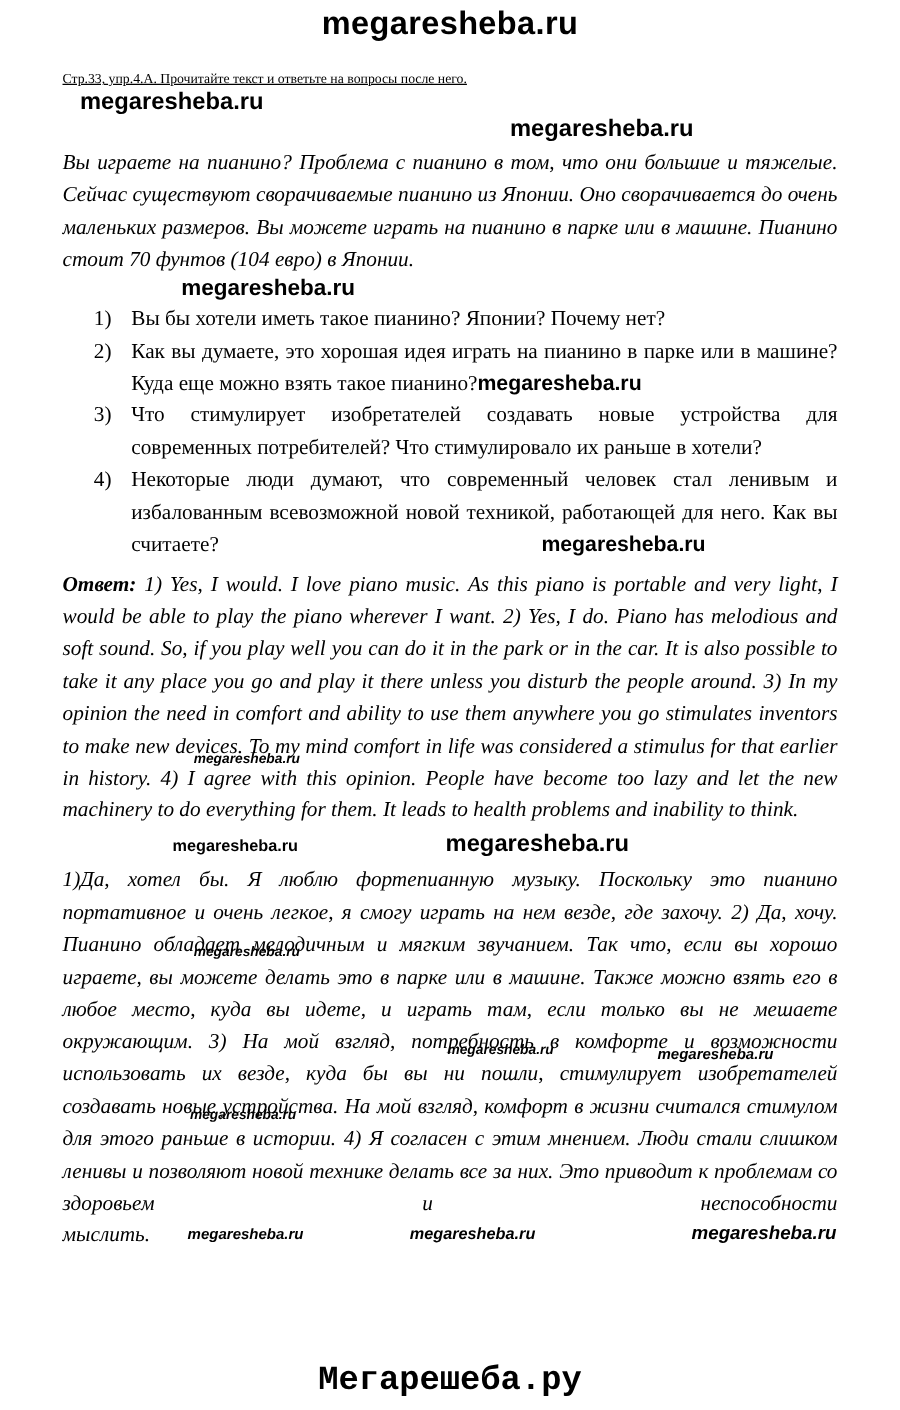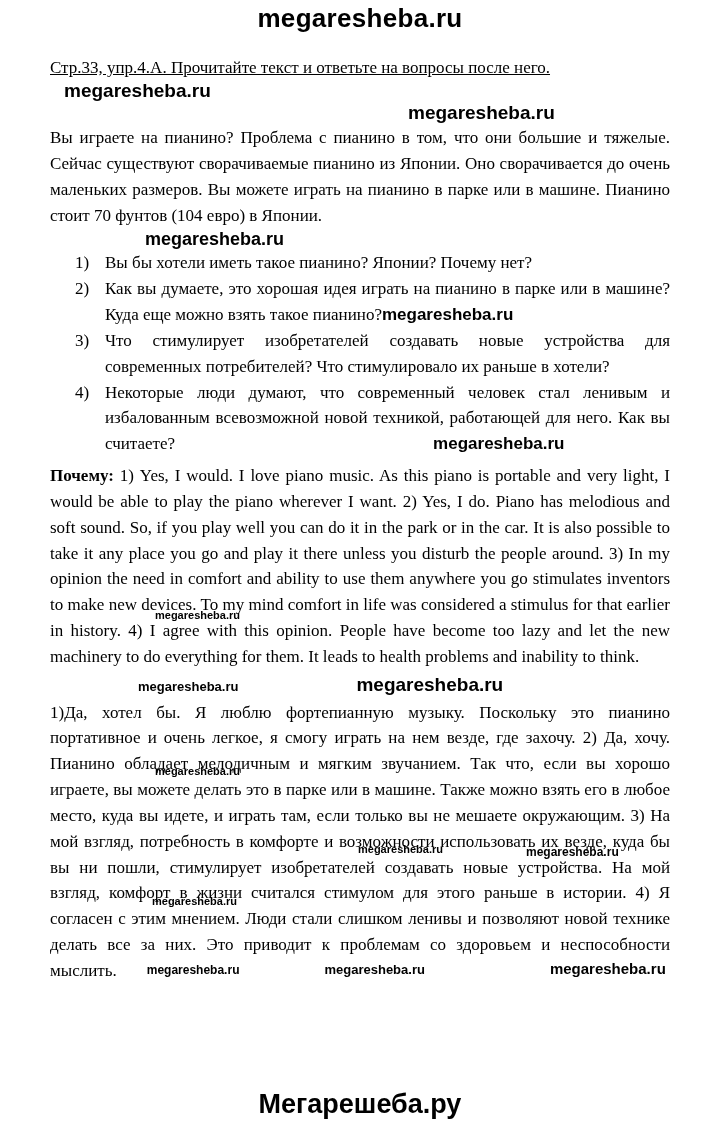--- a/index.html
+++ b/index.html
@@ -18,40 +18,41 @@
     padding-top: 3px;
     text-align: center;
     font-family: "Liberation Sans", sans-serif;
     font-weight: 700;
     font-size: 26px;
     letter-spacing: 0.3px;
   }
   .content { padding: 0 30px; }
   .title {
     margin: 22px 0 0 0;
-    font-size: 17px;
+    font-size: 11px;
     font-weight: 400;
     text-decoration: underline;
     line-height: 1.4;
     color: #000000;
   }
   
   .wm {
     font-family: "Liberation Sans", sans-serif;
     font-weight: 700;
     white-space: nowrap;
     color: #000000;
   }
   .wm-after-title { font-size: 19px; line-height: 1.15; margin-left: 14px; }
   .subtitle { line-height: 1.25; margin-top: 2px; }
   .wm-center { font-size: 19px; line-height: 1.15; margin-left: 358px; }
   .para {
     margin: 2px 0 0 0;
     text-align: justify;
     line-height: 1.52;
+    font-style: italic;
   }
   .wm-pre-questions { font-size: 18px; line-height: 1.2; margin-left: 95px; }
   .questions { margin-left: 25px; }
   .q { display: flex; }
   .q-num { flex: 0 0 30px; line-height: 1.52; }
   .q-text { flex: 1; text-align: justify; line-height: 1.52; }
   .wm-inline { font-size: 17px; }
   .wm-q4 { margin-left: 258px; }
   .answer-en { position: relative; margin-top: 6px; }
   .answer-label { font-weight: 700; }
@@ -66,21 +67,21 @@
   .wm-ru3 { left: 476px; top: 146px; font-size: 12px; }
   .wm-ru4 { left: 102px; top: 196px; font-size: 11px; }
   .wm-tail { vertical-align: 2px; }
   .wm-t1 { margin-left: 30px;  font-size: 12px; }
   .wm-t2 { margin-left: 85px;  font-size: 13px; }
   .wm-t3 { margin-left: 125px; font-size: 15px; }
   .site-footer {
     position: absolute;
     left: 0; right: 0; bottom: 8px;
     text-align: center;
-    font-family: Liberation Sans, sans-serif;
+    font-family: Liberation Mono, monospace;
     font-weight: 700;
     font-size: 27px;
   }
 </style>
 </head>
 <body>
 
 <div class="page">
 
   <header class="site-header">
@@ -118,21 +119,21 @@
       </div>
 
       <div class="q">
         <span class="q-num">4)</span>
         <span class="q-text"><span>Некоторые люди думают, что современный человек стал ленивым и избалованным всевозможной новой техникой, работающей для него. Как вы считаете?</span><span class="wm wm-inline wm-q4">megaresheba.ru</span></span>
       </div>
 
     </div>
 
     <p class="para answer-en">
-      <b class="answer-label">Почему:</b>
+      <b class="answer-label">Ответ:</b>
       <span>1) Yes, I would. I love piano music. As this piano is portable and very light, I would be able to play the piano wherever I want. 2) Yes, I do. Piano has melodious and soft sound. So, if you play well you can do it in the park or in the car. It is also possible to take it any place you go and play it there unless you disturb the people around. 3) In my opinion the need in comfort and ability to use them anywhere you go stimulates inventors to make new devices. To my mind comfort in life was considered a stimulus for that earlier in history. 4) I agree with this opinion. People have become too lazy and let the new machinery to do everything for them. It leads to health problems and inability to think.</span>
       <span class="wm wm-abs wm-en-small">megaresheba.ru</span>
     </p>
 
     <div class="wm-row">
       <span class="wm wm-row-small">megaresheba.ru</span>
       <span class="wm wm-row-big">megaresheba.ru</span>
     </div>
 
     <p class="para answer-ru"><span>1)Да, хотел бы. Я люблю фортепианную музыку. Поскольку это пианино портативное и очень легкое, я смогу играть на нем везде, где захочу. 2) Да, хочу. Пианино обладает мелодичным и мягким звучанием. Так что, если вы хорошо играете, вы можете делать это в парке или в машине. Также можно взять его в любое место, куда вы идете, и играть там, если только вы не мешаете окружающим. 3) На мой взгляд, потребность в комфорте и возможности использовать их везде, куда бы вы ни пошли, стимулирует изобретателей создавать новые устройства. На мой взгляд, комфорт в жизни считался стимулом для этого раньше в истории. 4) Я согласен с этим мнением. Люди стали слишком ленивы и позволяют новой технике делать все за них. Это приводит к проблемам со здоровьем и неспособности мыслить.</span><span class="wm wm-tail wm-t1">megaresheba.ru</span><span class="wm wm-tail wm-t2">megaresheba.ru</span><span class="wm wm-tail wm-t3">megaresheba.ru</span><span class="wm wm-abs wm-ru1">megaresheba.ru</span><span class="wm wm-abs wm-ru2">megaresheba.ru</span><span class="wm wm-abs wm-ru3">megaresheba.ru</span><span class="wm wm-abs wm-ru4">megaresheba.ru</span></p>

